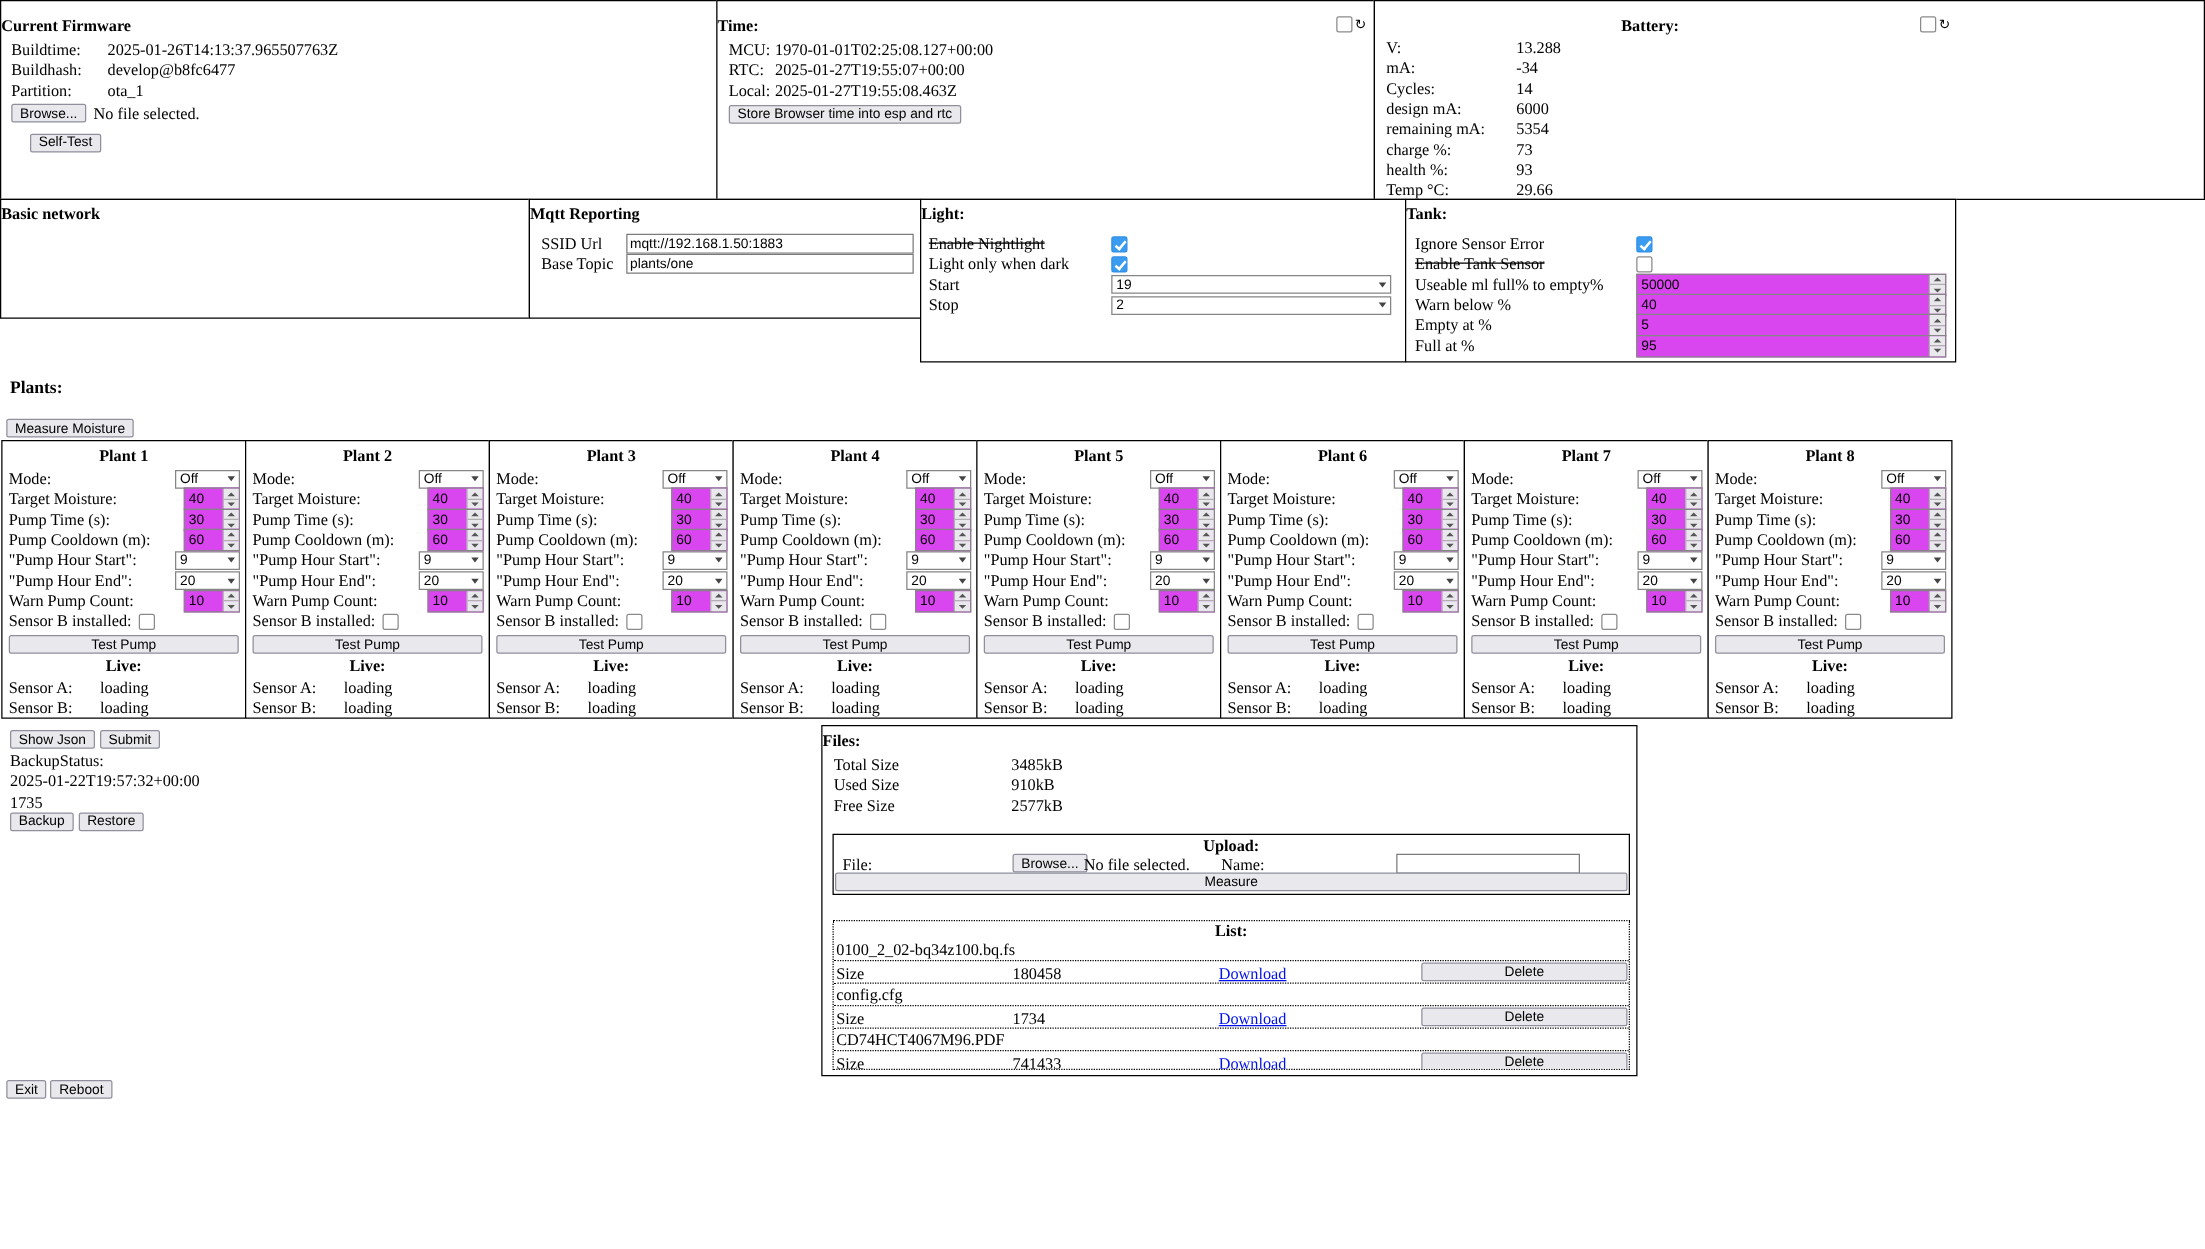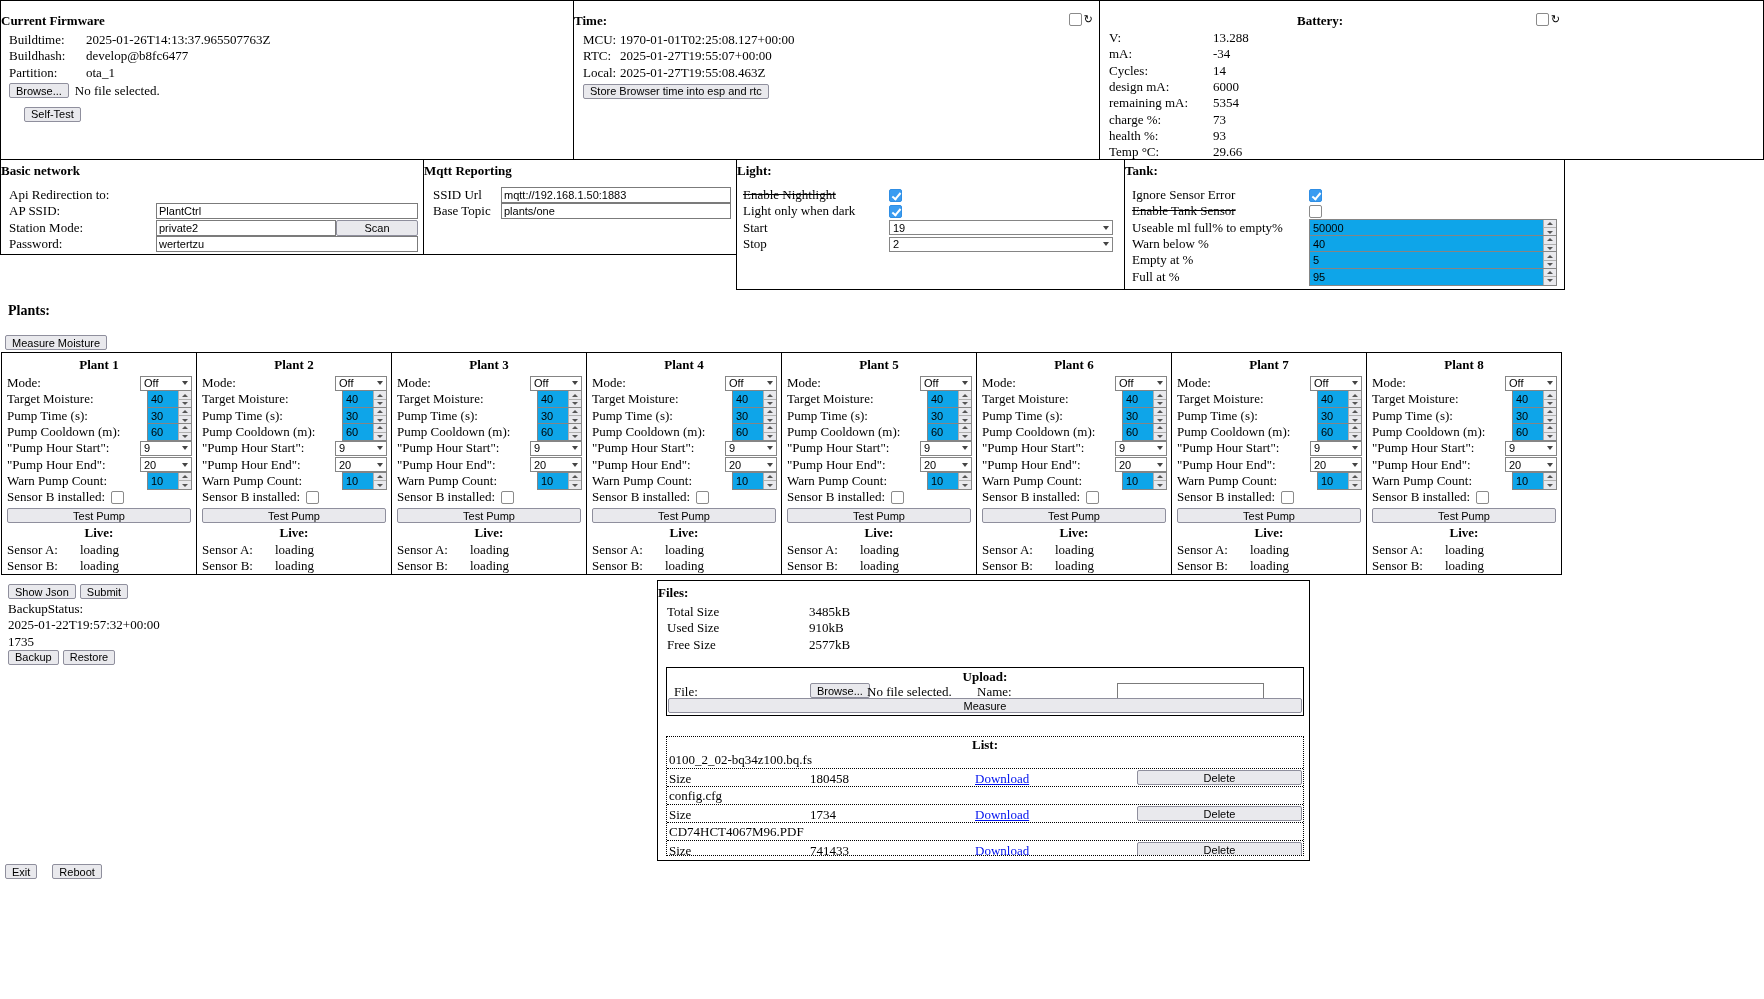--- a/index.html
+++ b/index.html
@@ -18,21 +18,21 @@
        background:#e9e9ed;border:1px solid #8f8f9d;border-radius:2px;padding:0 6px;height:15px;color:#000;cursor:pointer;white-space:nowrap;}
   .txt{font-family:"Liberation Sans","DejaVu Sans",sans-serif;font-size:11px;
        border:1px solid #7b7b7b;height:16px;padding:0 2px;background:#fff;box-sizing:border-box;}
   .cb{width:13px;height:13px;border:1px solid #8a8a8a;border-radius:2px;background:#fff;display:inline-block;position:relative;box-sizing:border-box;flex:none;}
   .cb.on{background:#3a9cf1;border-color:#2f8ee4;}
   .cb.on::after{content:"";position:absolute;left:4px;top:1px;width:3px;height:7px;border:solid #fff;border-width:0 2px 2px 0;transform:rotate(40deg);}
   .sel{display:inline-flex;align-items:center;justify-content:space-between;box-sizing:border-box;
        background:#fff;border:1px solid #858585;height:15px;padding:0 3px;
        font-family:"Liberation Sans","DejaVu Sans",sans-serif;font-size:11px;cursor:pointer;}
   .car{width:0;height:0;border-left:3.5px solid transparent;border-right:3.5px solid transparent;border-top:4px solid #444;margin-left:3px;flex:none;}
-  .num{display:inline-flex;align-items:center;box-sizing:border-box;background:#0ea5e9;border:1px solid #858585;height:18px;
+  .num{display:inline-flex;align-items:center;box-sizing:border-box;background:#d946ef;border:1px solid #858585;height:18px;
        padding:0 14px 0 3px;font-family:"Liberation Sans","DejaVu Sans",sans-serif;font-size:11px;position:relative;}
   .numv{flex:1;text-align:left;}
   .spin{position:absolute;right:0;top:0;bottom:0;width:12px;display:flex;flex-direction:column;border-left:1px solid #b0b0b0;}
   .spin i{flex:1;background:#e9e9ed;display:flex;align-items:center;justify-content:center;}
   .spin i:first-child{border-bottom:1px solid #b0b0b0;}
   .spin i::after{content:"";width:0;height:0;}
   .spin .up::after{border-left:3px solid transparent;border-right:3px solid transparent;border-bottom:3.5px solid #555;}
   .spin .dn::after{border-left:3px solid transparent;border-right:3px solid transparent;border-top:3.5px solid #555;}
   .w45{width:45px;} .w52{width:52px;} .w147{width:147px;} .w180{width:180px;}
   .w224{width:224px;} .w230{width:230px;} .w248{width:248px;} .w262{width:262px;}
@@ -106,21 +106,21 @@
   #flist{position:absolute;left:8px;top:155px;width:638px;height:120px;border:1px dotted #000;box-sizing:border-box;overflow:hidden;}
   .ltitle{font-weight:bold;text-align:center;height:14px;}
   .fname{height:17px;line-height:17px;padding-left:2px;border-bottom:1px dotted #000;overflow:hidden;}
   .fctl{position:relative;height:17px;border-bottom:1px dotted #000;}
   .fsz{position:absolute;left:2px;top:2px;}
   .fszv{position:absolute;left:143px;top:2px;}
   .dl{position:absolute;left:308px;top:2px;color:#0011ee;text-decoration:underline;cursor:pointer;}
   .fdel{position:absolute;left:470px;top:1px;width:165px;}
 
   
-  #footer{position:absolute;left:5px;top:864px;display:flex;gap:15px;}
+  #footer{position:absolute;left:5px;top:864px;display:flex;gap:3px;}
 </style>
 </head>
 <body>
 
 <div class="page">
 
   <div class="panel" id="fw">
     <div class="ptitle">Current Firmware</div>
     <div class="rows">
 
@@ -217,38 +217,20 @@
 
         <div class="kv">
           <span class="k">Temp °C:</span>
           <span class="v">29.66</span>
         </div>
       </div>
   </div>
 
   <div class="panel" id="net">
     <div class="ptitle">Basic network</div>
-    <div class="r2rows">
-      <div class="nrow">
-        <span class="nlab">Api Redirection to:</span>
-      </div>
-      <div class="nrow">
-        <span class="nlab">AP SSID:</span>
-        <input class="txt w262" value="PlantCtrl" style="">
-      </div>
-      <div class="nrow">
-        <span class="nlab">Station Mode:</span>
-        <input class="txt w180" value="private2" style="">
-        <button class="btn scan">Scan</button>
-      </div>
-      <div class="nrow">
-        <span class="nlab">Password:</span>
-        <input class="txt w262" value="wertertzu" style="">
-      </div>
-    </div>
   </div>
 
   <div class="panel" id="mqtt">
     <div class="ptitle">Mqtt Reporting</div>
     <div class="r2rows">
       <div class="nrow">
         <span class="nlab">SSID Url</span>
         <input class="txt w230" value="mqtt://192.168.1.50:1883" style="">
       </div>
       <div class="nrow">

